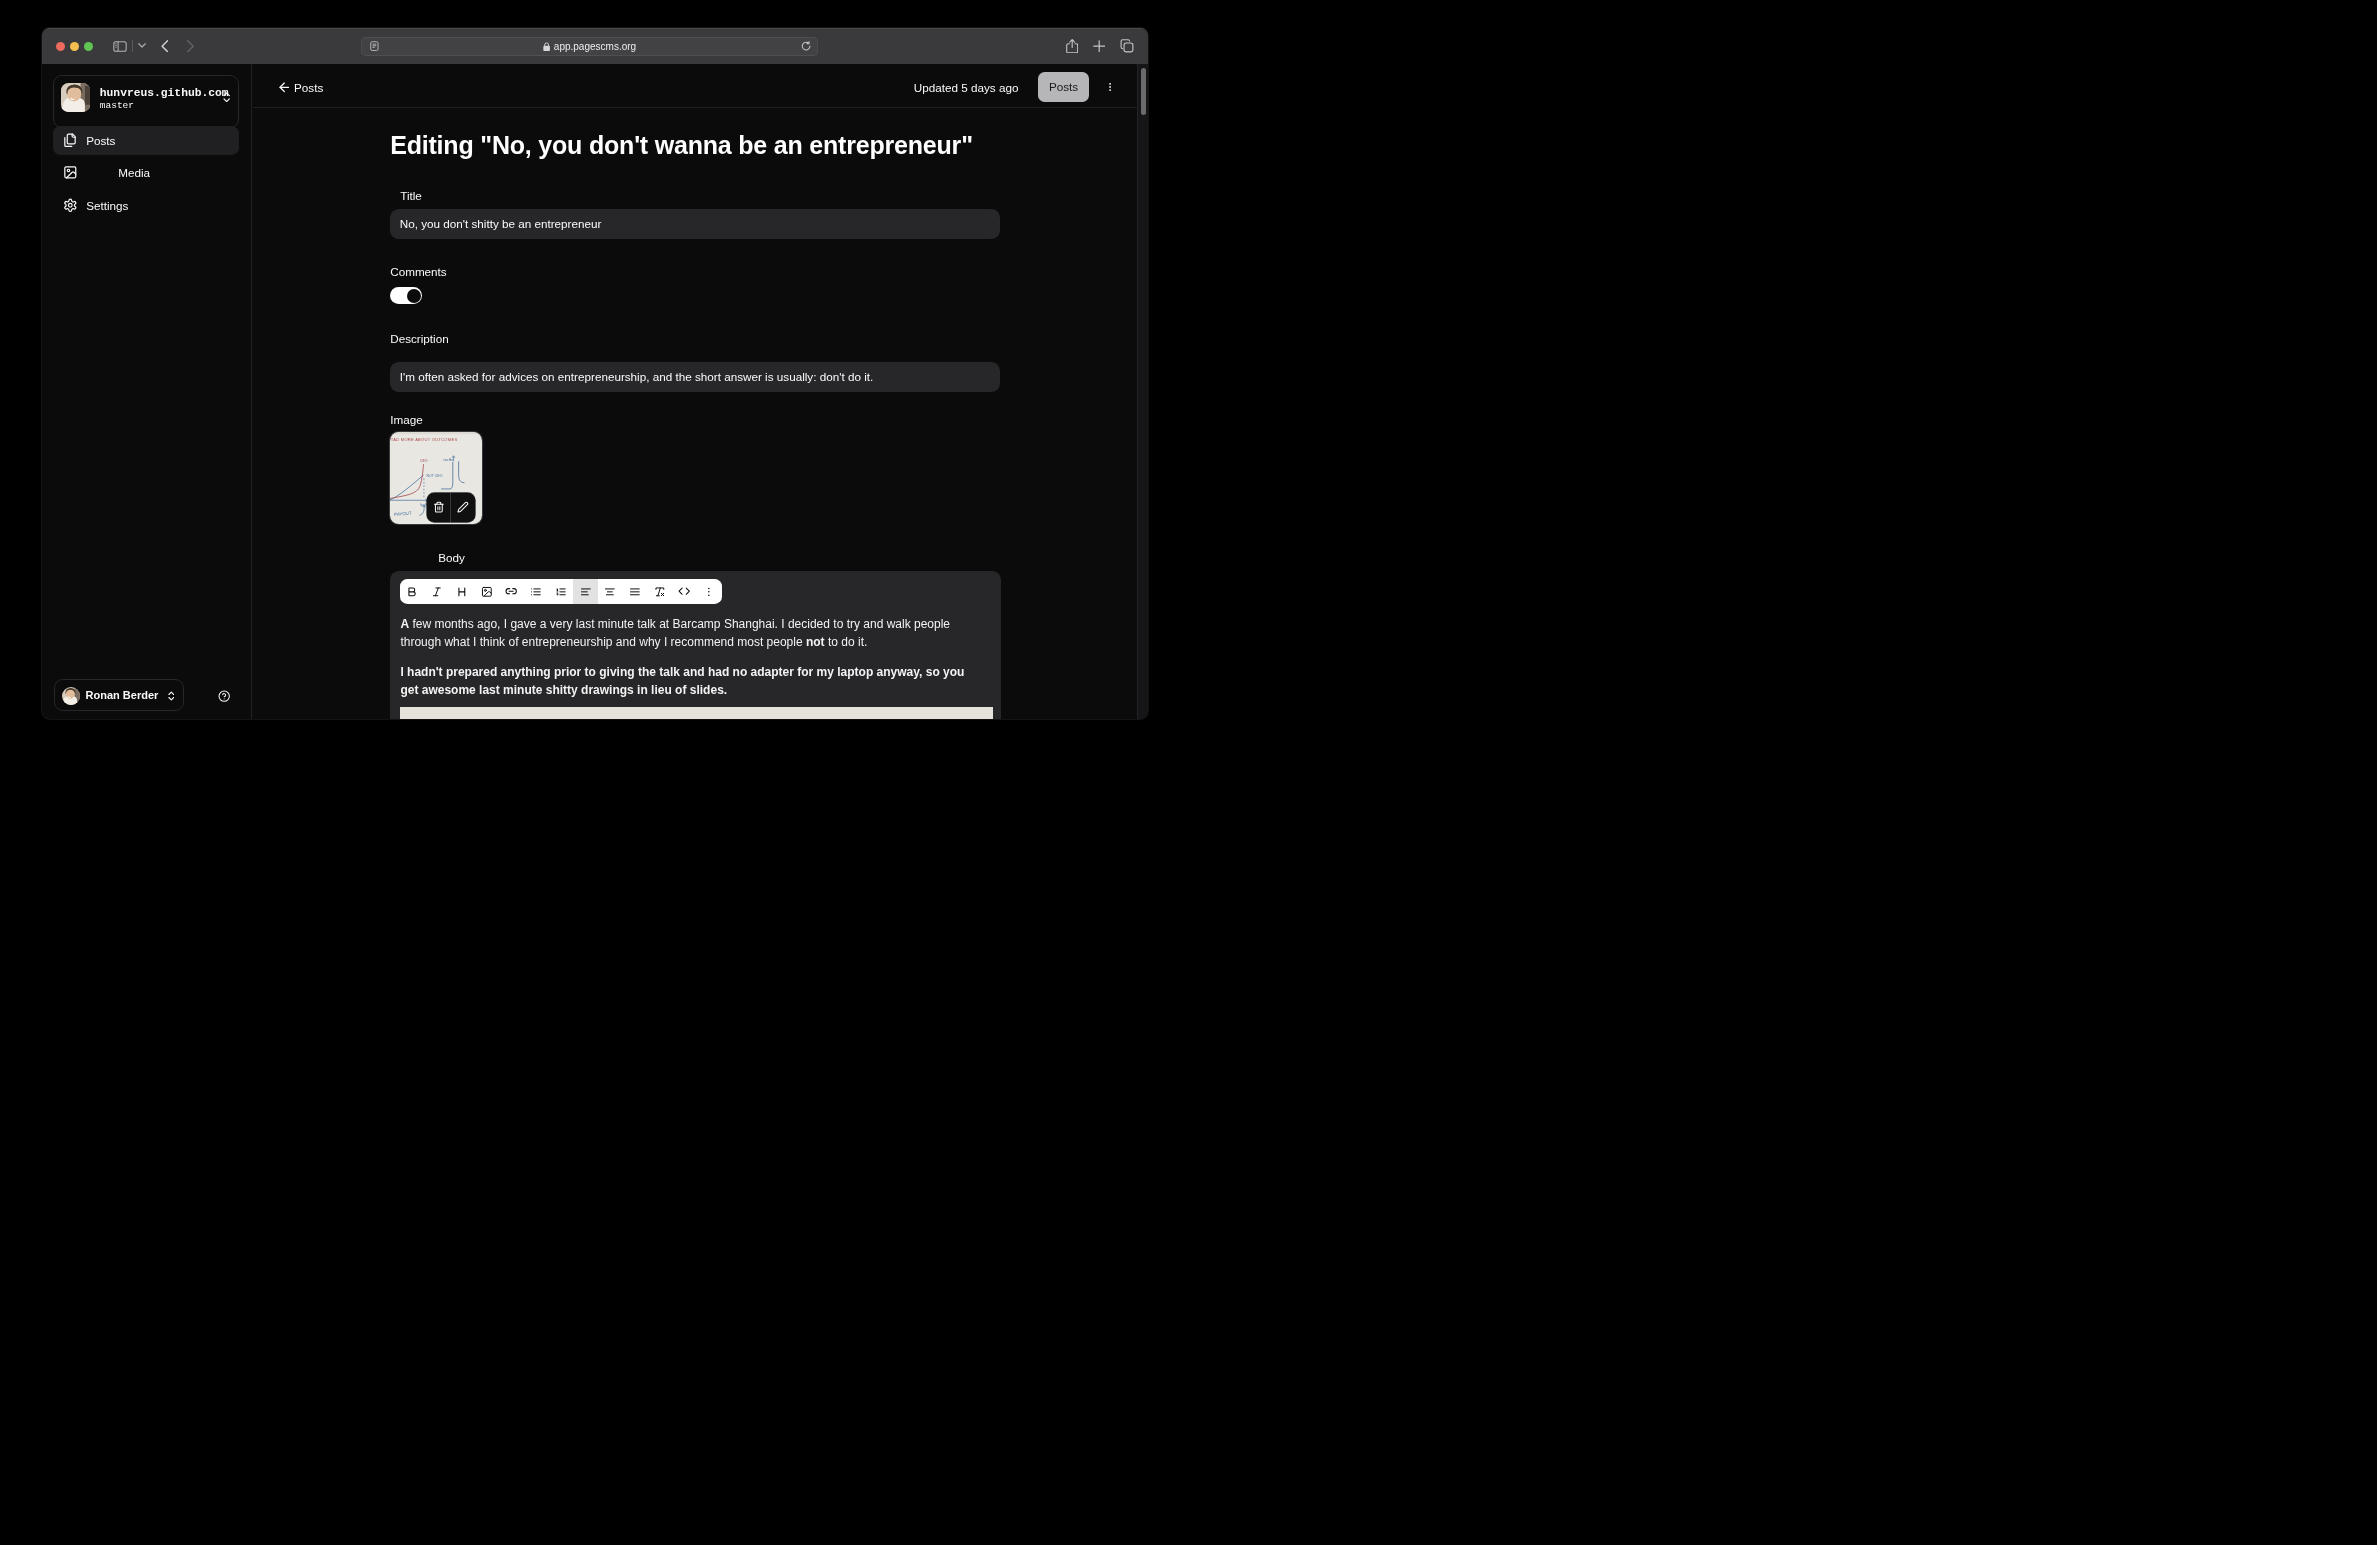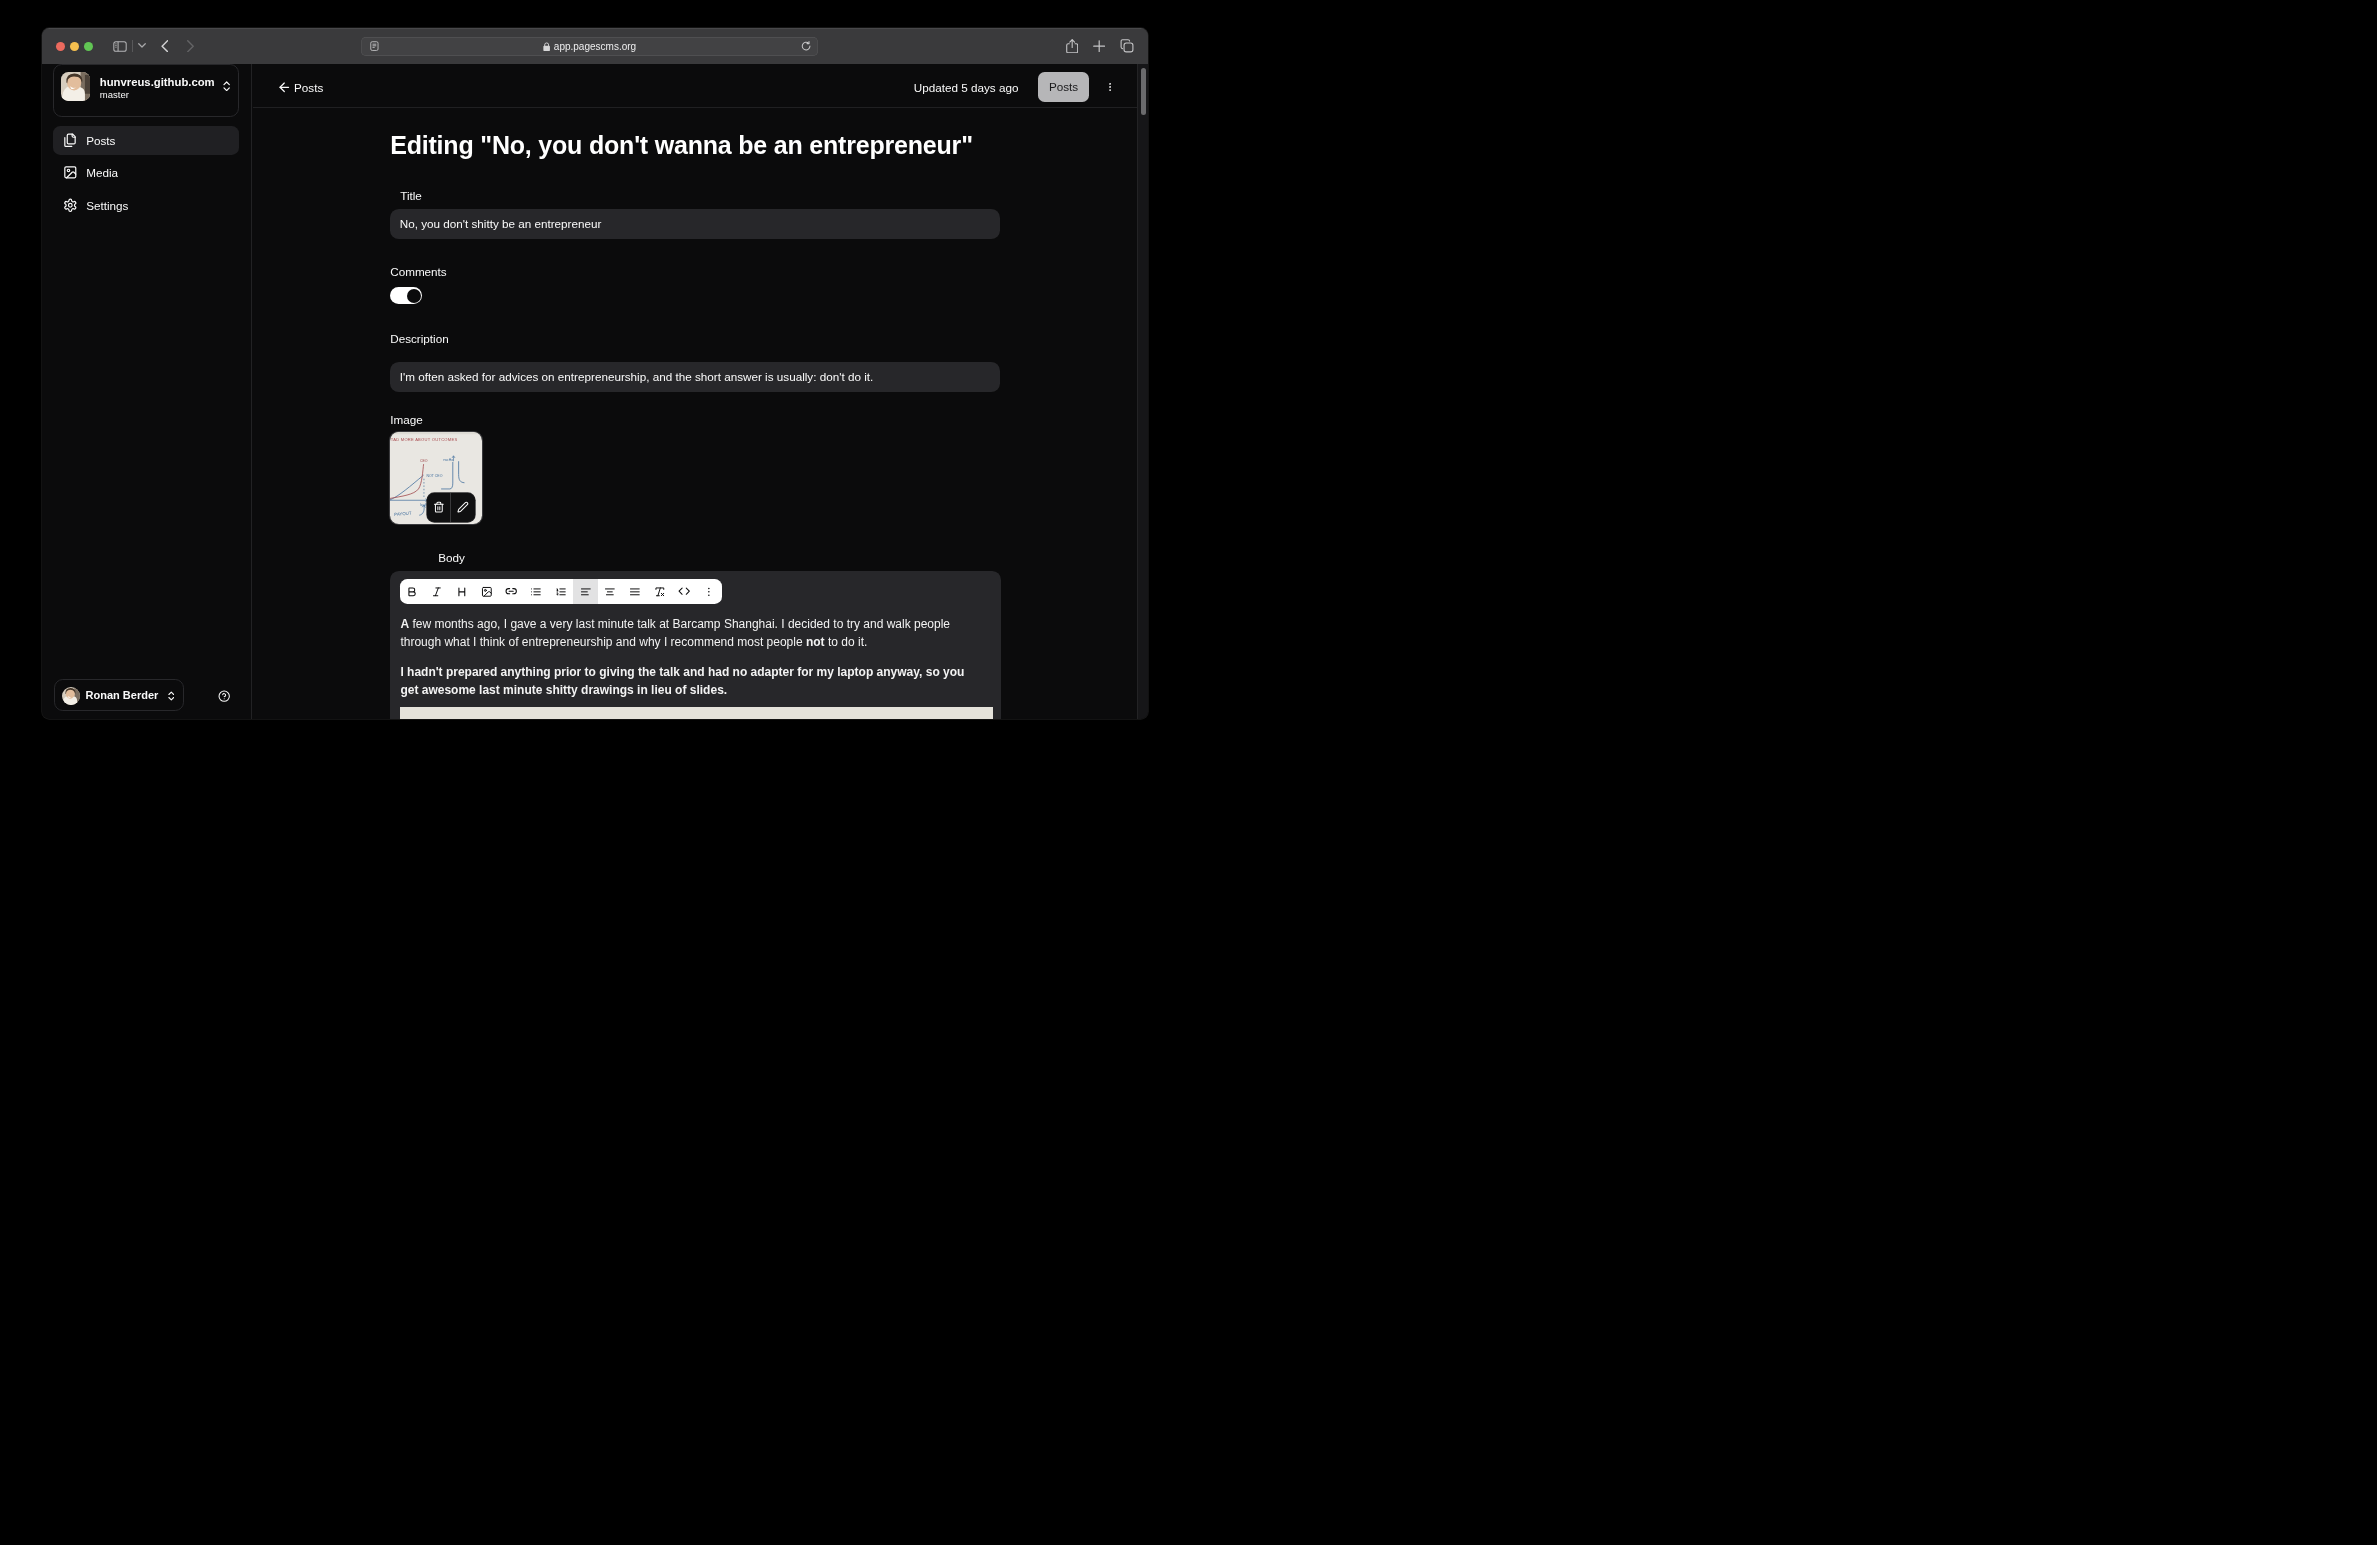--- a/index.html
+++ b/index.html
@@ -120,21 +120,21 @@
     <div class="tbicon" style="left:1077px;width:16px;color:#c5c5c7;">
       <svg width="14" height="14" viewBox="0 0 19 19" fill="none" stroke="currentColor" stroke-width="1.5" stroke-linejoin="round">
         <rect x="5.5" y="5.5" width="12" height="12" rx="3"></rect>
         <path d="M13 3.5v-0.5a2 2 0 0 0-2-2H3.5a2 2 0 0 0-2 2V11a2 2 0 0 0 2 2H4"></path>
       </svg>
     </div>
   </div>
 
   <div class="sidebar">
 
-    <div class="card" style="left:10.8px; top:0; width:186px; height:53px;">
+    <div class="card" style="left:10.8px; top:11px; width:186px; height:53px;font-family:Liberation Mono, monospace;">
       <div style="position:absolute;left:7.3px;top:7px;width:29px;height:29px;border-radius:7.3px;overflow:hidden;">
         <svg width="29" height="29" viewBox="0 0 40 40">
           <rect width="40" height="40" fill="#d6cdbf"></rect>
           <rect x="27" y="0" width="13" height="40" fill="#7a6d5f"></rect>
           <rect x="33" y="4" width="7" height="26" fill="#4b4138"></rect>
           <path d="M0 40 L3 28 Q6 20 14 19 L27 21 Q33 23 33 30 L33 40 Z" fill="#f3efe7"></path>
           <ellipse cx="18" cy="14" rx="10" ry="11.5" fill="#e2bd9c"></ellipse>
           <path d="M7.5 14 Q6.5 2.5 18.5 2 Q28.5 2 29.5 11 L29 16 Q28 9 23.5 7 Q14 4 9.5 10.5 L8.5 16 Z" fill="#443629"></path>
           <path d="M12.5 19.5 Q16 23 20.5 21.5 Q17 24.5 14 23 Z" fill="#fff"></path>
         </svg>
@@ -148,21 +148,21 @@
     </div>
 
     <div class="navitem" style="top:62px; background:#202023;">
       <svg width="14.6" height="14.6" viewBox="0 0 24 24" fill="none" stroke="#fafafa" stroke-width="2" stroke-linecap="round" stroke-linejoin="round">
         <path d="M20 7h-3a2 2 0 0 1-2-2V2"></path>
         <path d="M9 18a2 2 0 0 1-2-2V4a2 2 0 0 1 2-2h7l4 4v10a2 2 0 0 1-2 2Z"></path>
         <path d="M3 7.6v12.8A1.6 1.6 0 0 0 4.6 22h9.8"></path>
       </svg>
       <span>Posts</span>
     </div>
-    <div class="navitem" style="top:94px;">
+    <div class="navitem" style="top:94px;gap:32px;">
       <svg width="14.6" height="14.6" viewBox="0 0 24 24" fill="none" stroke="#fafafa" stroke-width="2" stroke-linecap="round" stroke-linejoin="round">
         <rect width="18" height="18" x="3" y="3" rx="2" ry="2"></rect>
           <circle cx="9" cy="9" r="2"></circle>
           <path d="m21 15-3.086-3.086a2 2 0 0 0-2.828 0L6 21"></path>
       </svg>
       <span>Media</span>
     </div>
     <div class="navitem" style="top:127px;">
       <svg width="14.6" height="14.6" viewBox="0 0 24 24" fill="none" stroke="#fafafa" stroke-width="2" stroke-linecap="round" stroke-linejoin="round">
         <path d="M12.22 2h-.44a2 2 0 0 0-2 2v.18a2 2 0 0 1-1 1.73l-.43.25a2 2 0 0 1-2 0l-.15-.08a2 2 0 0 0-2.73.73l-.22.38a2 2 0 0 0 .73 2.73l.15.1a2 2 0 0 1 1 1.72v.51a2 2 0 0 1-1 1.74l-.15.09a2 2 0 0 0-.73 2.73l.22.38a2 2 0 0 0 2.73.73l.15-.08a2 2 0 0 1 2 0l.43.25a2 2 0 0 1 1 1.73V20a2 2 0 0 0 2 2h.44a2 2 0 0 0 2-2v-.18a2 2 0 0 1 1-1.73l.43-.25a2 2 0 0 1 2 0l.15.08a2 2 0 0 0 2.73-.73l.22-.39a2 2 0 0 0-.73-2.73l-.15-.08a2 2 0 0 1-1-1.74v-.5a2 2 0 0 1 1-1.74l.15-.09a2 2 0 0 0 .73-2.73l-.22-.38a2 2 0 0 0-2.73-.73l-.15.08a2 2 0 0 1-2 0l-.43-.25a2 2 0 0 1-1-1.73V4a2 2 0 0 0-2-2z"></path>

